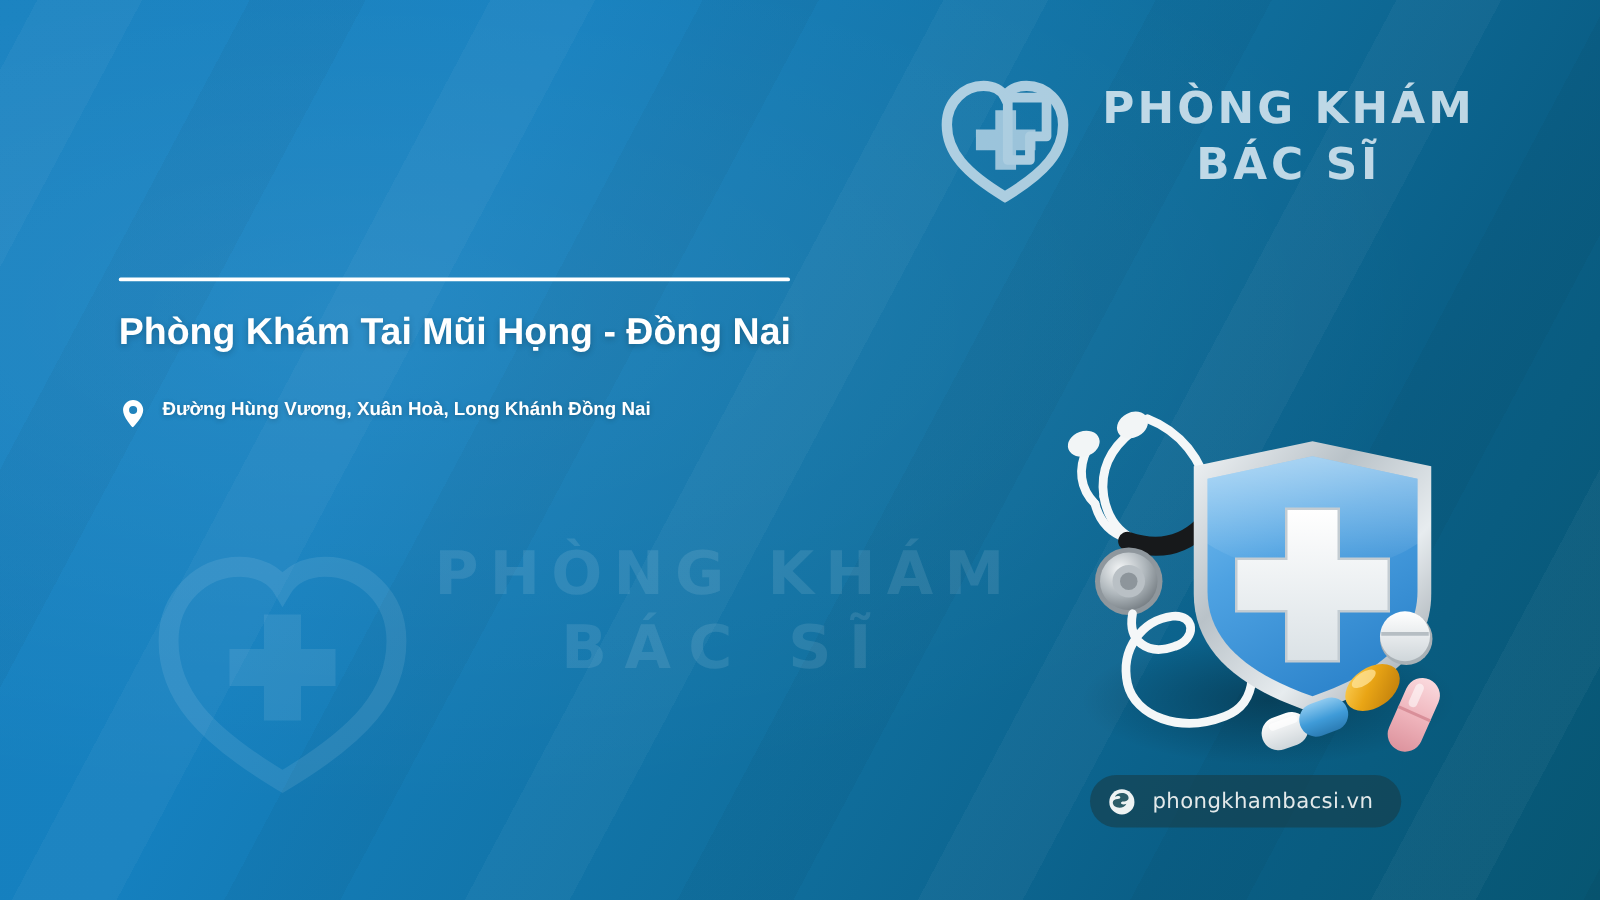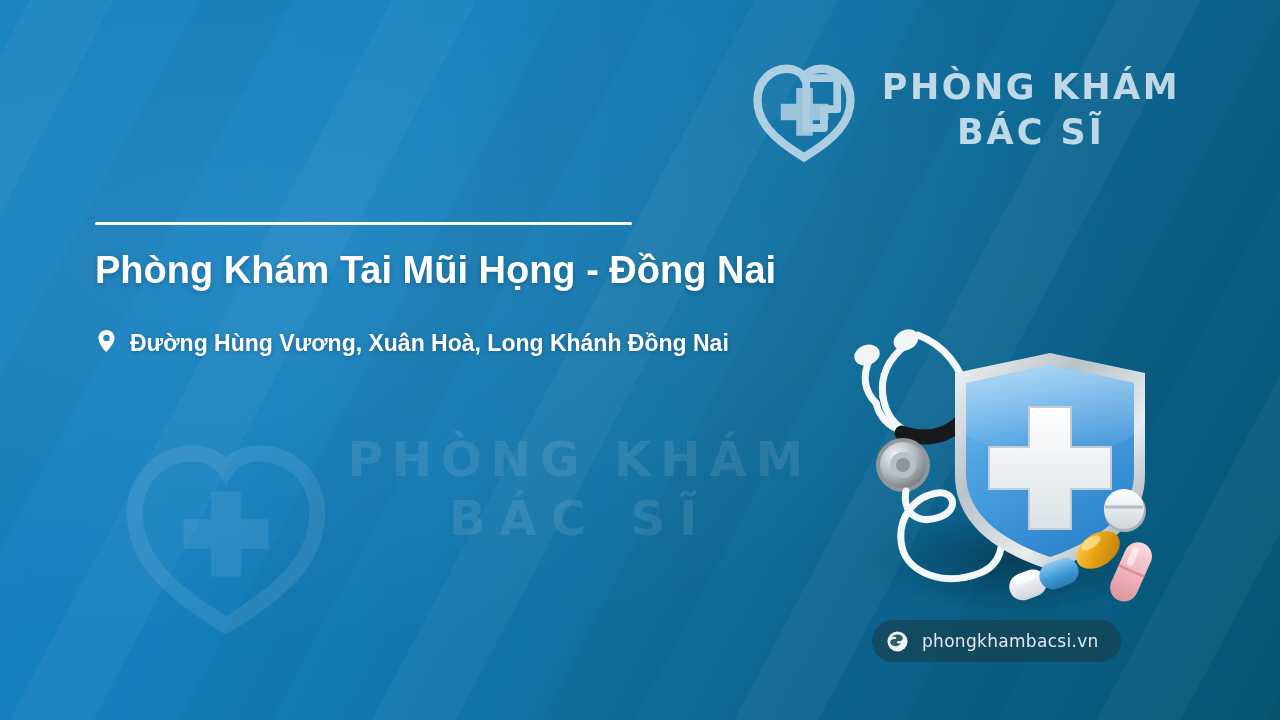--- a/index.html
+++ b/index.html
@@ -60,31 +60,31 @@
   .copy{ position:absolute; left:95px; top:196px; width:720px; }
   .title{
     color:#ffffff; font-weight:700; font-size:47px; line-height:1.29;
     letter-spacing:.2px; text-shadow:0 2px 5px rgba(0,0,0,.18);
   }
   .rule{
     width:537px; height:3px; background:#ffffff; margin:26px 0 22px 0;
     border-radius:2px;
   }
   .subtitle{
-    color:#ffffff; font-weight:700; font-size:38px; line-height:1.25;
+    color:#ffffff; font-weight:700; font-size:30px; line-height:1.25;
     text-shadow:0 2px 5px rgba(0,0,0,.22);
   }
   .contact{ margin-top:32px; }
   .crow{ display:flex; align-items:flex-start; gap:13px; margin-bottom:16px; }
   .crow .ico{ flex:0 0 auto; width:22px; display:flex; justify-content:center; padding-top:3px; }
   .crow .txt{
     color:#ffffff; font-weight:700; font-size:21px; line-height:1.45;
     text-shadow:0 1px 4px rgba(0,0,0,.25);
   }
-  .crow.addr .txt{ font-size:23px; }
+  .crow.addr .txt{ font-size:15px; }
 
   
   .illus{ position:absolute; left:840px; top:315px; width:340px; height:305px; }
 
   
   .sitepill{
     position:absolute; left:872px; top:620px;
     display:flex; align-items:center; gap:13px;
     height:42px; padding:0 22px 0 14px;
     background:rgba(22,62,72,.62);

